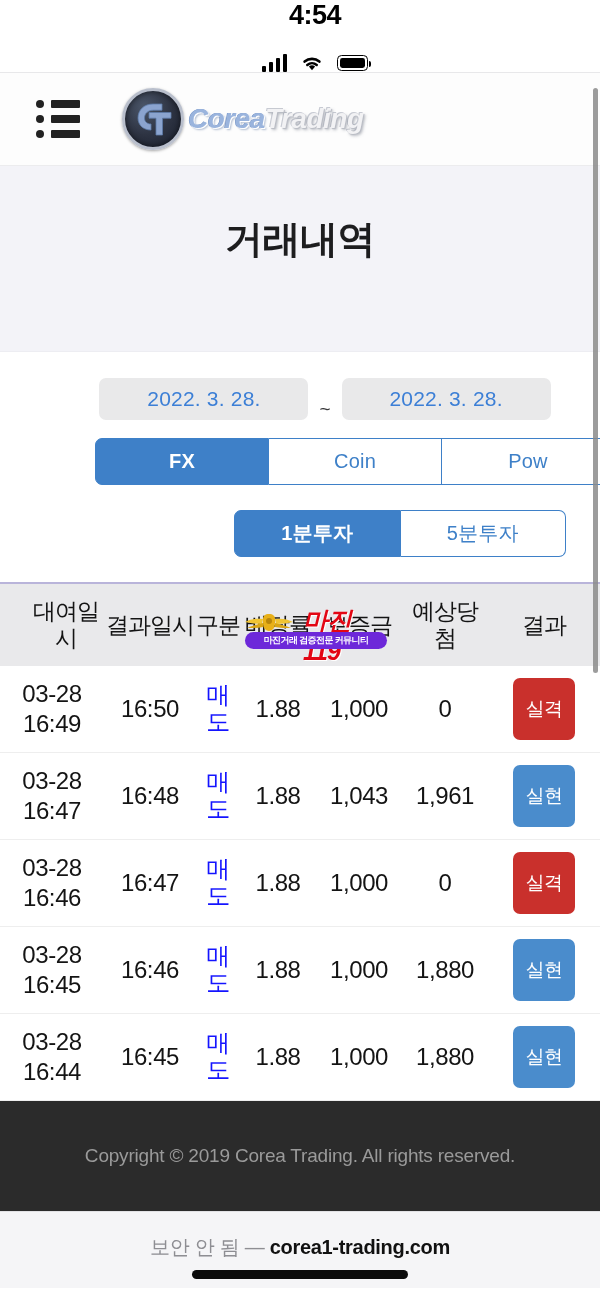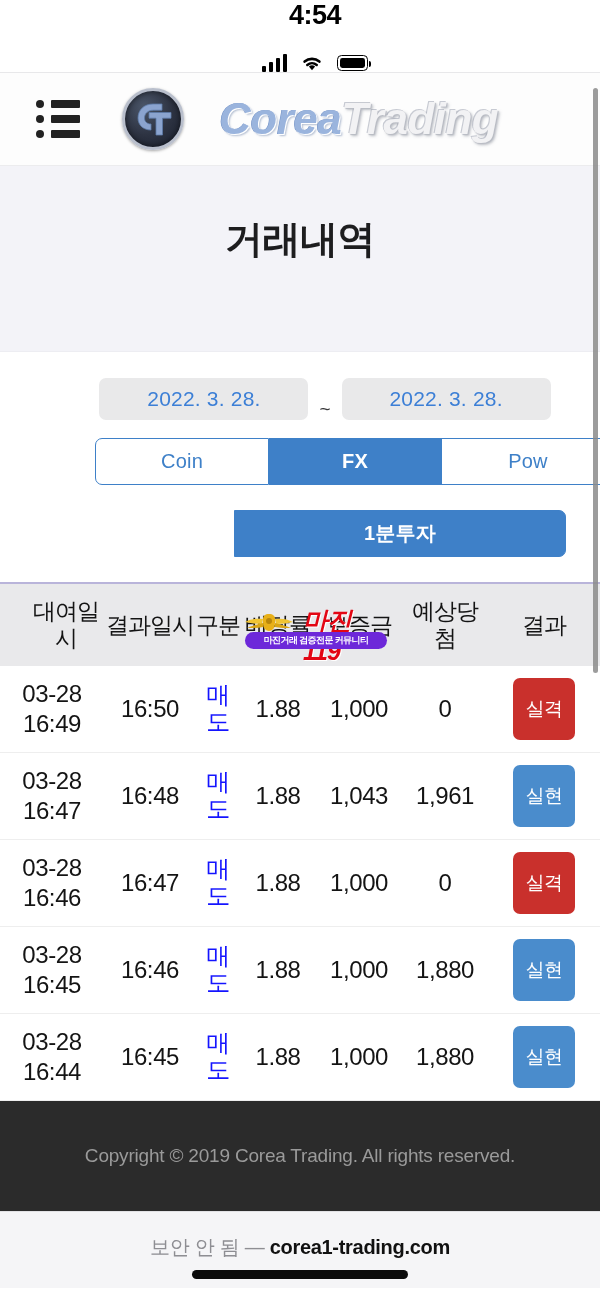--- a/index.html
+++ b/index.html
@@ -73,22 +73,22 @@
   .brand-mark {
     width: 62px; height: 62px; border-radius: 50%;
     background: radial-gradient(circle at 34% 28%, #4a5568 0%, #2d3342 52%, #1c2230 100%);
     border: 3px solid #b9bfcc;
     box-shadow: 0 1px 3px rgba(0,0,0,.35), inset 0 0 6px rgba(0,0,0,.6);
     display:flex; align-items:center; justify-content:center;
     position: relative; flex-shrink: 0;
   }
   .brand-mark svg { display:block; }
   .brand-word {
-    margin-left: 35px;
-    font-size: 44px; font-weight: bold; font-style: italic;
+    margin-left: 4px;
+    font-size: 28px; font-weight: bold; font-style: italic;
     letter-spacing: -0.5px;
     white-space: nowrap;
     font-family: "Liberation Sans", sans-serif;
   }
   .brand-word .c1 {
     color: #9ab4dd;
     text-shadow: 1px 1px 0 #fff, 2px 2px 2px rgba(120,140,175,.55), -0.5px -0.5px 0 #6f8fc4;
   }
   .brand-word .c2 {
     color: #f2f2f4;
@@ -303,27 +303,28 @@
   </div>
 
   <div class="filters">
     <div class="date-row">
       <div class="date-field">2022. 3. 28.</div>
       <div class="tilde">~</div>
       <div class="date-field">2022. 3. 28.</div>
     </div>
 
     <div class="tabgroup-a">
+      <div class="tab active">FX</div>
       <div class="tab">Coin</div>
-      <div class="tab active">FX</div>
       <div class="tab">Pow</div>
     </div>
 
     <div class="tabgroup-b">
       <div class="tab active">1분투자</div>
+      <div class="tab">5분투자</div>
     </div>
   </div>
 
   <div class="table-wrap">
     <table>
       <thead>
         <tr>
           <th class="col-a">대여일시</th>
           <th class="col-b">결과일시</th>
           <th class="col-c">구분</th>

